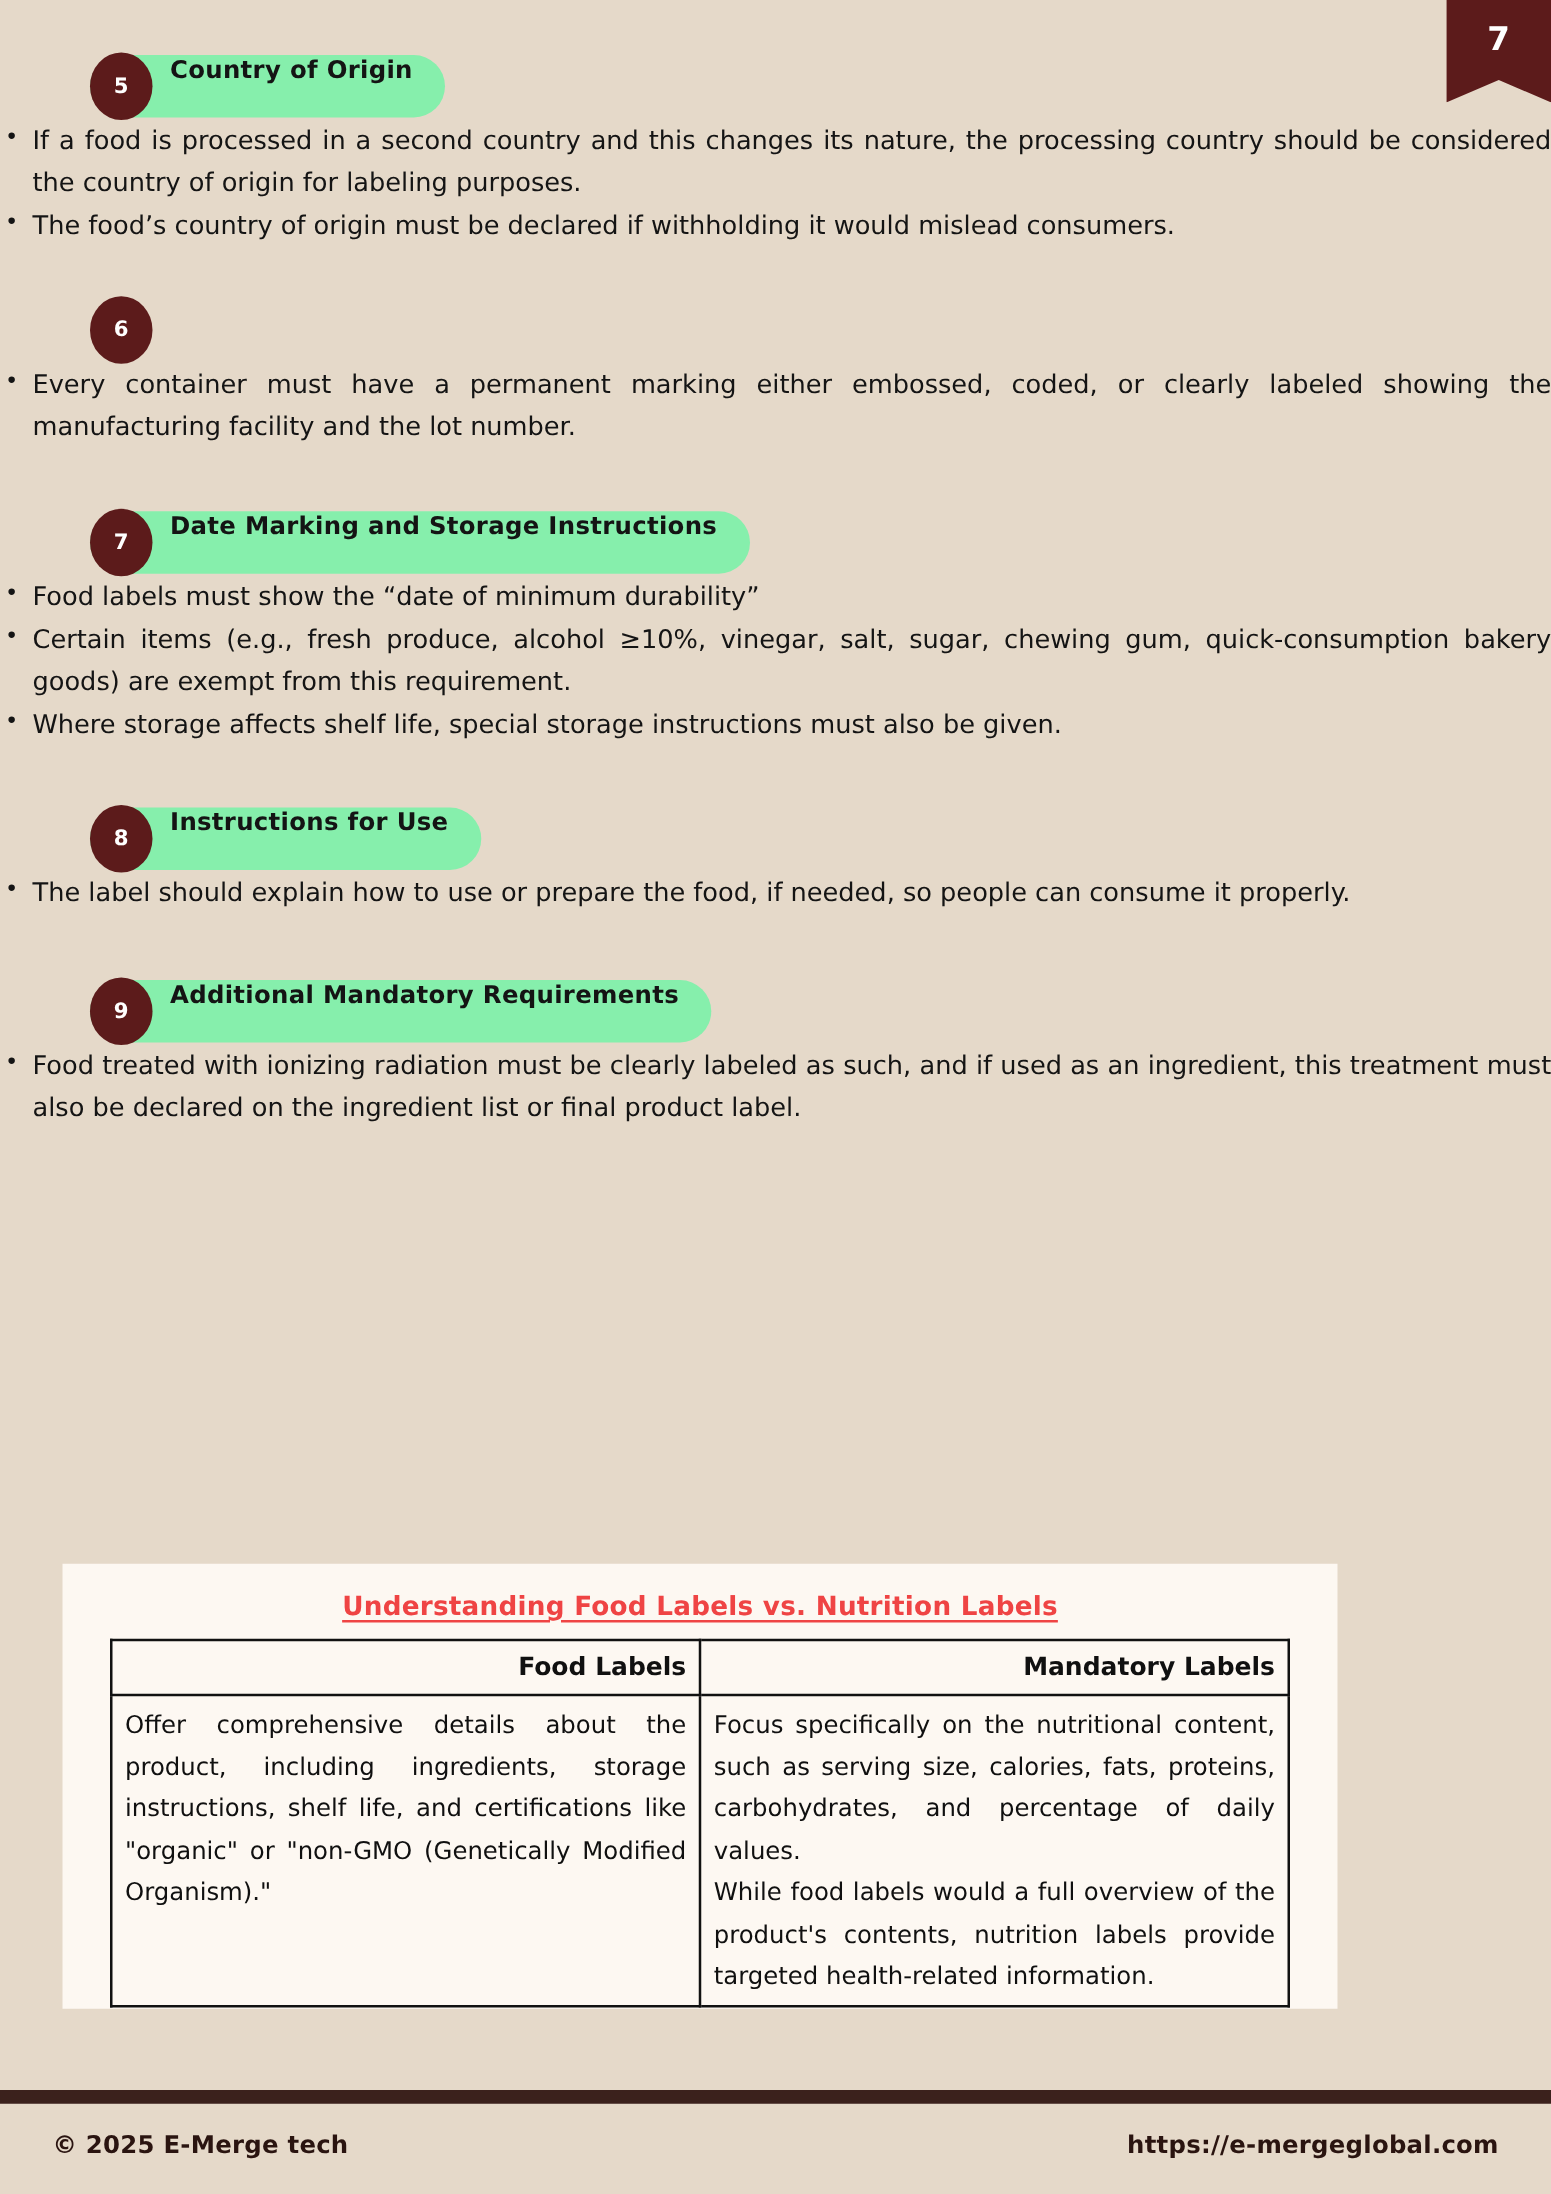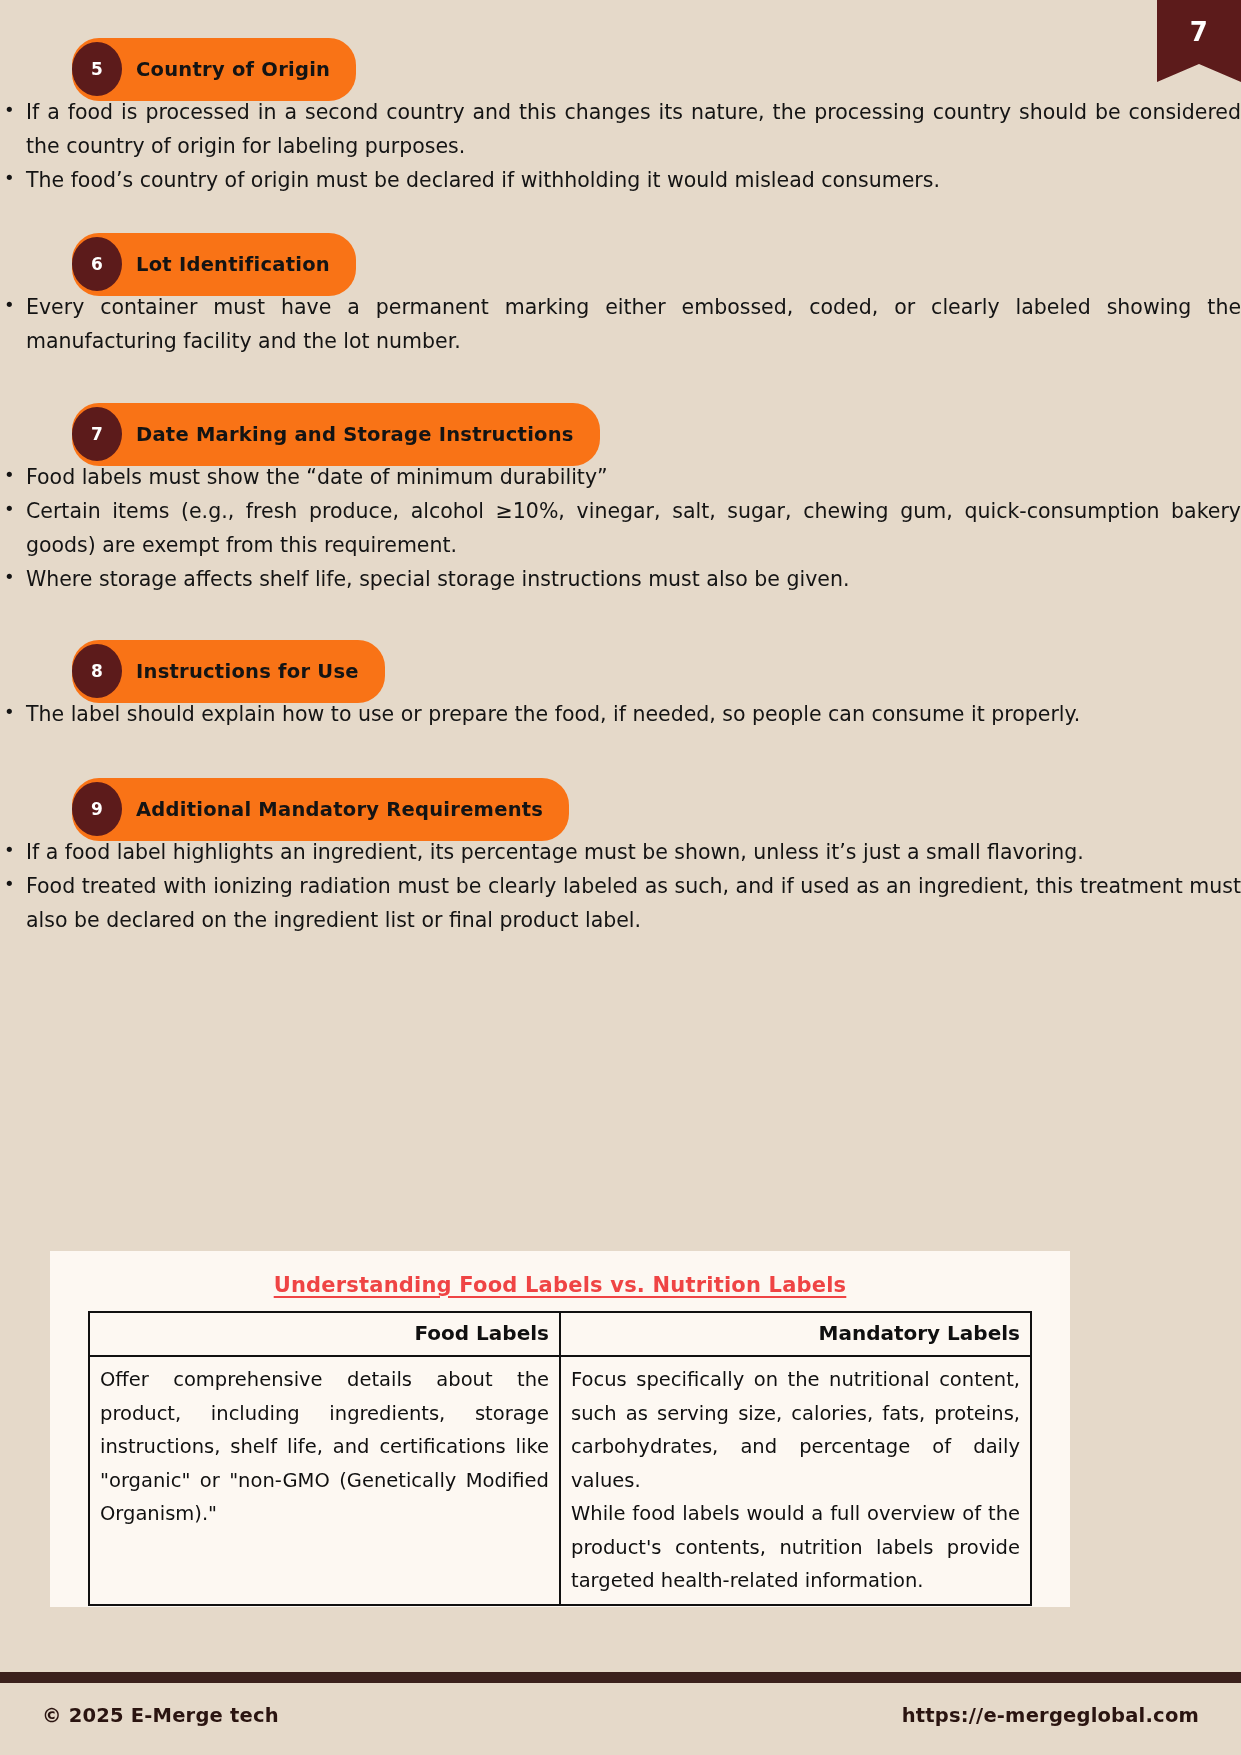--- a/index.html
+++ b/index.html
@@ -52,25 +52,24 @@
     position: relative;
   }
   .sec-head {
     position: relative;
     display: flex;
     align-items: center;
     height: 54px;
     margin-left: 72px;
   }
   .sec-pill {
-    background: #f97316;
+    background: #86efac;
     border-radius: 27px;
-    height: 63px;
-    display: flex;
-    align-items: center;
+    height: 50px;
+    display: flex;
     padding: 0 26px 0 64px;
     box-sizing: border-box;
   }
   .sec-title {
     font-size: 19.5px;
     font-weight: bold;
     color: #141414;
     letter-spacing: .25px;
     white-space: nowrap;
   }
@@ -225,23 +224,20 @@
     <ul class="bullets blk-1">
       <li>If a food is processed in a second country and this changes its nature, the processing country should be considered the country of origin for labeling purposes.</li>
       <li>The food’s country of origin must be declared if withholding it would mislead consumers.</li>
     </ul>
   </div>
 
   <div class="gap-b"></div>
   <div class="section">
     <div class="sec-head">
       <div class="sec-badge">6</div>
-      <div class="sec-pill">
-        <span class="sec-title">Lot Identification</span>
-      </div>
     </div>
     <ul class="bullets blk-2">
       <li>Every container must have a permanent marking either embossed, coded, or clearly labeled showing the manufacturing facility and the lot number.</li>
     </ul>
   </div>
 
   <div class="gap-c"></div>
   <div class="section">
     <div class="sec-head">
       <div class="sec-badge">7</div>
@@ -271,21 +267,20 @@
 
   <div class="gap-d"></div>
   <div class="section">
     <div class="sec-head">
       <div class="sec-badge">9</div>
       <div class="sec-pill">
         <span class="sec-title">Additional Mandatory Requirements</span>
       </div>
     </div>
     <ul class="bullets blk-5">
-      <li>If a food label highlights an ingredient, its percentage must be shown, unless it’s just a small flavoring.</li>
       <li>Food treated with ionizing radiation must be clearly labeled as such, and if used as an ingredient, this treatment must also be declared on the ingredient list or final product label.</li>
     </ul>
   </div>
 
 </div>
 
 <div class="compare-card">
   <div class="compare-title">Understanding Food Labels vs. Nutrition Labels</div>
   <table class="compare">
     <thead>

